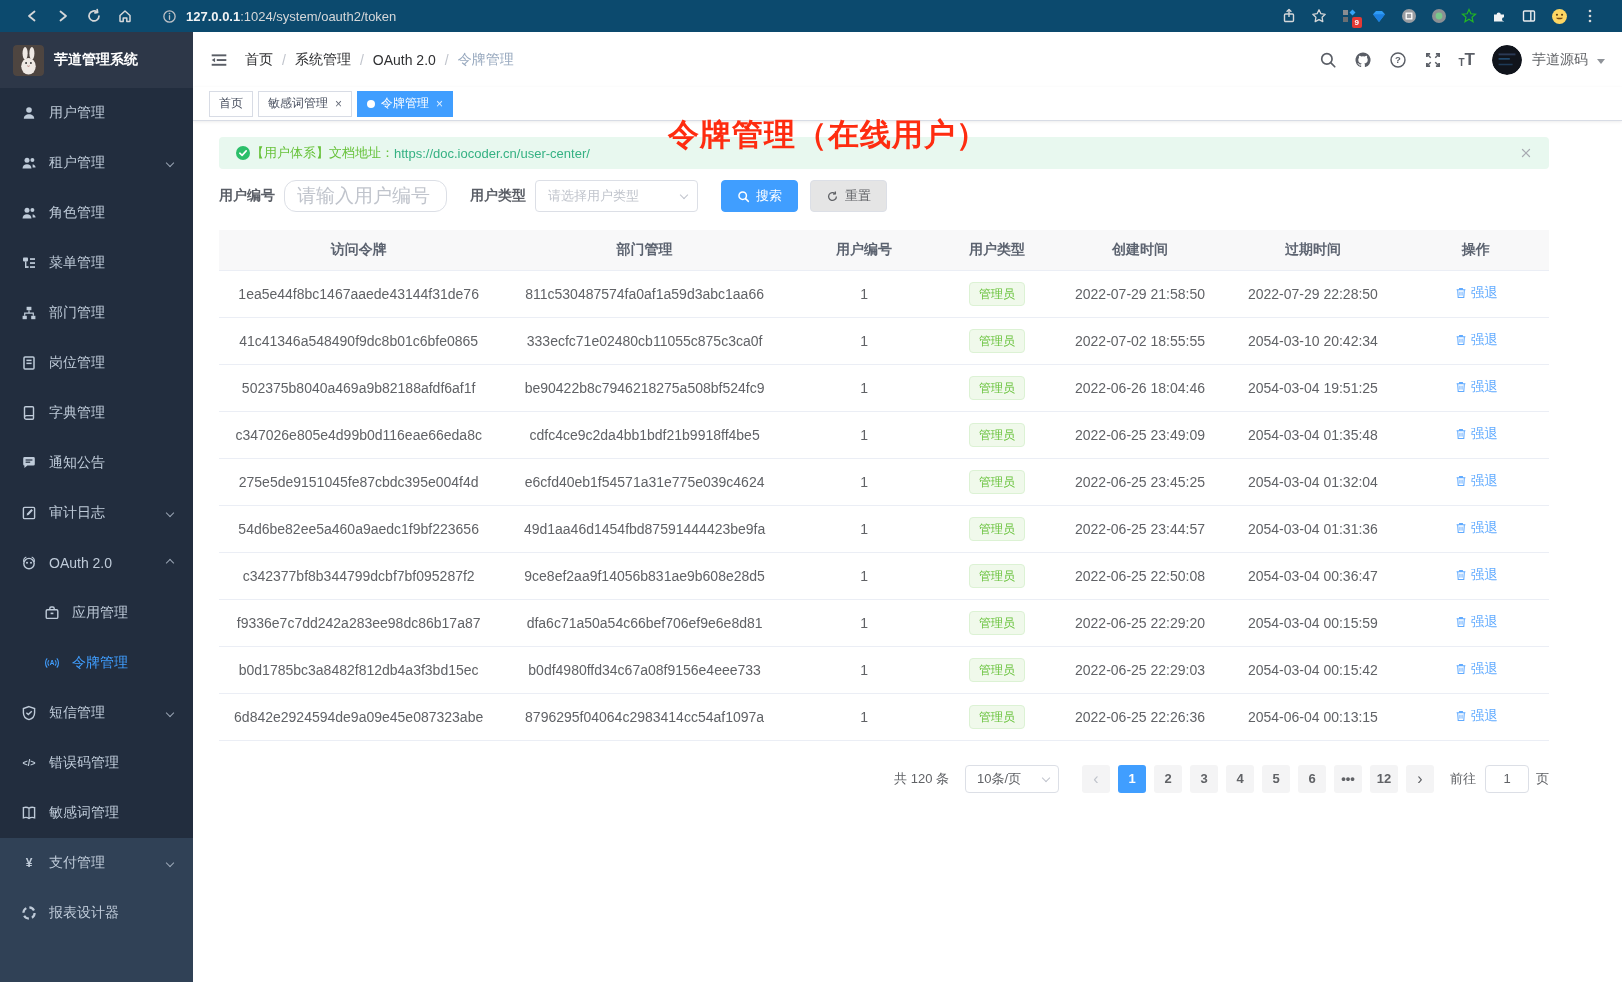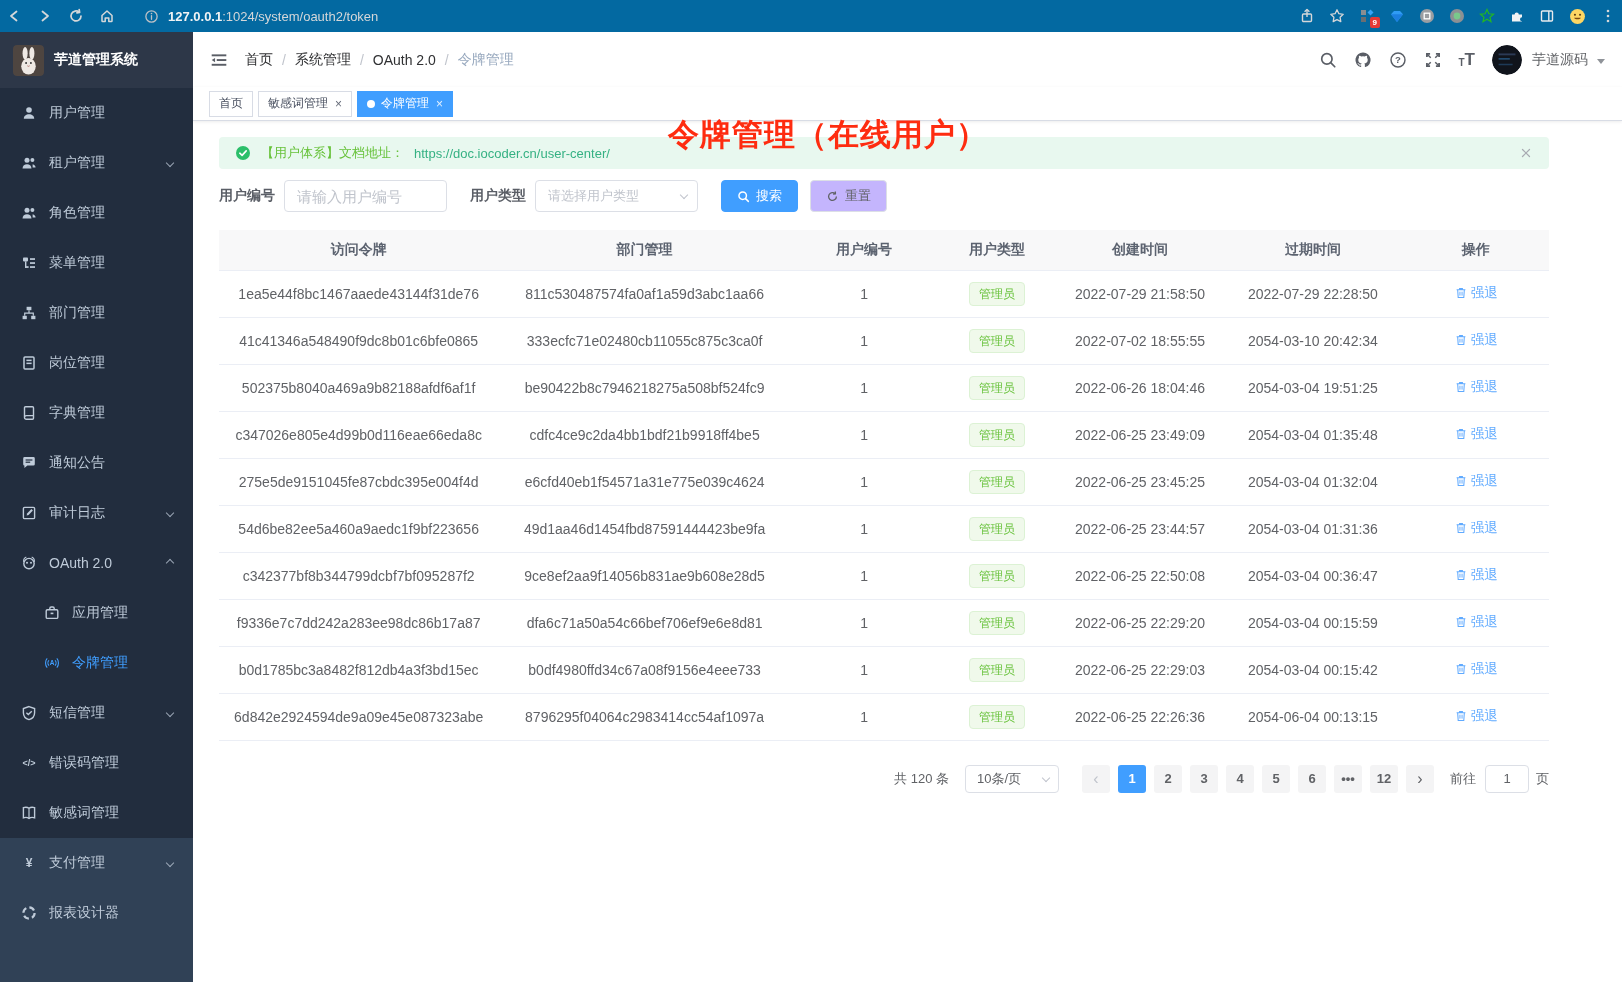--- a/index.html
+++ b/index.html
@@ -11,21 +11,21 @@
   body{
     width:1622px;height:982px;overflow:hidden;position:relative;
     font-family:"Liberation Sans","DejaVu Sans",sans-serif;background:#fff;color:#606266;
   }
   .ic{display:inline-flex;align-items:center;justify-content:center;flex:0 0 auto;}
   .ic svg{width:100%;height:100%;display:block;}
   .ic-15{width:15px;height:15px}.ic-16{width:16px;height:16px}.ic-17{width:17px;height:17px}
   .ic-18{width:18px;height:18px}.ic-13{width:13px;height:13px}.ic-14{width:14px;height:14px}
 
   
-  .browser{height:32px;background:#0369a1;display:flex;align-items:center;padding:0 6px;gap:15px;color:#d5d7d9;}
+  .browser{height:32px;background:#0c4a6e;display:flex;align-items:center;padding:0 24px;gap:15px;color:#d5d7d9;}
   .url-box{display:flex;align-items:center;gap:9px;margin-left:14px;font-size:13px;color:#bdc1c6;}
   .url-host{color:#f1f3f4;font-weight:bold;}
   .url-rest{color:#d5d7d9;}
   .b-right{margin-left:auto;display:flex;align-items:center;gap:14px;}
   .ext-wrap{position:relative;display:inline-flex;}
   .ext-badge{position:absolute;right:-5px;bottom:-4px;background:#e53935;color:#fff;font-size:8px;line-height:1;
     padding:1.5px 3px;border-radius:2px;font-weight:bold;}
 
   
   .app{display:flex;height:950px;}
@@ -67,39 +67,39 @@
   .tabsbar{height:34px;border-bottom:1px solid #d8dce5;box-shadow:0 1px 3px rgba(0,0,0,.08);
     display:flex;align-items:center;padding:0 16px;gap:5px;flex:0 0 auto;}
   .tab{height:26px;border:1px solid #d8dce5;background:#fff;color:#495060;font-size:12px;
     display:inline-flex;align-items:center;gap:6px;padding:0 9px;cursor:pointer;white-space:nowrap;}
   .tab.active{background:var(--accent);border-color:var(--accent);color:#fff;}
   .tab-dot{width:8px;height:8px;border-radius:50%;background:#fff;display:inline-block;}
   .tab-x{font-size:12px;line-height:1;opacity:.85;margin-left:1px;}
 
   .content{flex:1;padding:16px 73px 0 26px;position:relative;min-width:0;}
 
-  .alert{height:32px;background:#e8f8ef;border-radius:4px;display:flex;align-items:center;gap:10px;
+  .alert{height:32px;background:#e8f8ef;border-radius:4px;display:flex;align-items:center;
     padding:0 16px;font-size:13px;}
   .alert-text{color:var(--success);}
   .alert-link{color:#35b183;text-decoration:none;cursor:pointer;}
   .alert-close{margin-left:auto;color:#a8abb2;cursor:pointer;}
 
   .filters{display:flex;align-items:center;margin-top:11px;font-size:14px;}
   .fgroup{display:flex;align-items:center;gap:9px;margin-right:23px;}
   .flabel{font-weight:bold;color:#5a5e66;white-space:nowrap;}
-  .finput{width:163px;height:32px;border:1px solid #dcdfe6;border-radius:4px;padding:0 12px;
-    font-size:15px;color:#606266;outline:none;font-family:inherit;}
+  .finput{width:163px;height:32px;border:1px solid #dcdfe6;border-radius:12px;padding:0 12px;
+    font-size:19px;color:#606266;outline:none;font-family:inherit;}
   .finput::placeholder{color:#c0c4cc;}
   .fselect{width:163px;height:32px;border:1px solid #dcdfe6;border-radius:4px;padding:0 10px 0 12px;
     display:flex;align-items:center;justify-content:space-between;font-size:13px;color:#c0c4cc;cursor:pointer;background:#fff;}
   .sel-chev{color:#c0c4cc;margin-top:-2px;}
   .btn{height:32px;border-radius:4px;display:inline-flex;align-items:center;gap:6px;padding:0 15px;
     font-size:13px;cursor:pointer;font-family:inherit;}
   .btn.primary{background:var(--accent);border:1px solid var(--accent);color:#fff;margin-right:12px;}
-  .btn.plain{background:#c4b5fd;border:1px solid #dcdfe6;color:#606266;}
+  .btn.plain{background:#e5e5e5;border:1px solid #dcdfe6;color:#606266;}
 
   .tbl{width:100%;margin-top:18px;border-collapse:collapse;table-layout:fixed;}
   .tbl th{height:40px;background:#f8f8f9;color:#5c6370;font-size:14px;font-weight:bold;
     border-bottom:1px solid #ebeef5;text-align:center;padding:0 4px;}
   .tbl td{height:47px;border-bottom:1px solid #ebeef5;text-align:center;font-size:14px;color:#606266;
     padding:0 4px;overflow:hidden;white-space:nowrap;}
   .tag-success{display:inline-block;background:#f0f9eb;border:1px solid #dcf2d4;color:var(--success);
     font-size:12px;border-radius:4px;padding:5px 9px;line-height:1;}
   .link-danger{color:var(--link-blue);display:inline-flex;align-items:center;gap:3px;cursor:pointer;font-size:13.5px;}
 

